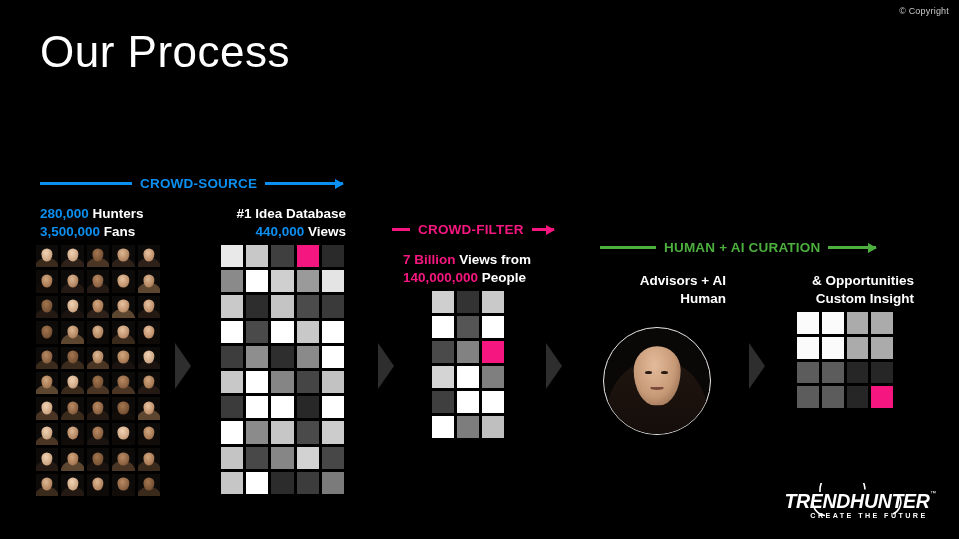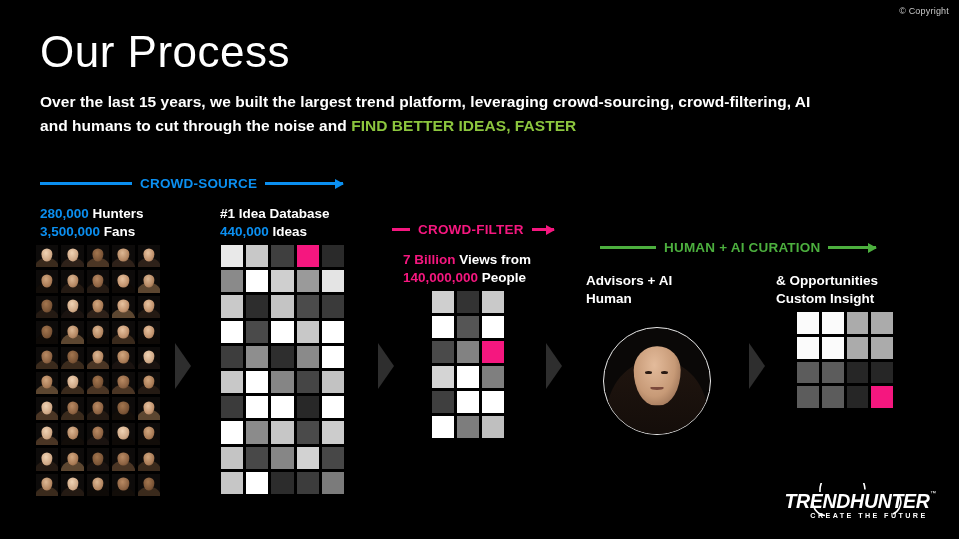--- a/index.html
+++ b/index.html
@@ -108,21 +108,21 @@
   .cap {
     position: absolute;
     font-size: 13.5px;
     line-height: 1.33;
     font-weight: 600;
     color: #ffffff;
     white-space: nowrap;
   }
   .cap .num-blue { color: #0B8FF0; font-weight: 700; }
   .cap .num-pink { color: #F5177F; font-weight: 700; }
-  .cap.center { text-align: left; }
+  .cap.center { text-align: right; }
 
   
   .grid {
     position: absolute;
     display: grid;
     gap: 3px;
   }
   .cell { width: 100%; aspect-ratio: 1 / 1; }
 
   
@@ -227,39 +227,35 @@
 </style>
 </head>
 <body>
 
 <div class="slide">
 
   <div class="copyright">© Copyright</div>
 
   <div class="title">Our Process</div>
 
-  <div class="subtitle">
-    <span>Over the last 15 years, we built the largest trend platform, leveraging crowd-sourcing, crowd-filtering, AI</span><br>
-    <span>and humans to cut through the noise and </span><span class="hl">FIND BETTER IDEAS, FASTER</span>
-  </div>
 
   <div class="sec-head" style="left:40px; top:176px;">
     <div class="rule bg-blue" style="width:92px;"></div>
     <div class="lbl c-blue">CROWD-SOURCE</div>
     <div class="arrowline bg-blue ar-blue" style="width:78px;"></div>
   </div>
 
   <div class="cap" style="left:40px; top:205px;">
     <div><span class="num-blue">280,000</span><span> Hunters</span></div>
     <div><span class="num-blue">3,500,000</span><span> Fans</span></div>
   </div>
 
   <div class="cap center" style="left:220px; top:205px; width:126px;">
     <div>#1 Idea Database</div>
-    <div><span class="num-blue">440,000</span><span> Ideas</span></div>
+    <div><span class="num-blue">440,000</span><span> Views</span></div>
   </div>
 
   <div class="grid" id="faces-grid" style="left: 36px; top: 245px; width: 124px; grid-template-columns: repeat(5, 1fr);">
       <div class="face" style="--skin-hi: #f0d3b4; --skin: #cfa886; --skin-lo: #7b5a40; --hair: #3a2a1c;"></div>
       <div class="face" style="--skin-hi: #f0d3b4; --skin: #cfa886; --skin-lo: #7b5a40; --hair: #2e2119;"></div>
       <div class="face" style="--skin-hi: #a3764f; --skin: #7a5436; --skin-lo: #402b1b; --hair: #4a3524;"></div>
       <div class="face" style="--skin-hi: #ddb894; --skin: #b38661; --skin-lo: #60442e; --hair: #2e2119;"></div>
       <div class="face" style="--skin-hi: #e8c3a0; --skin: #c0916c; --skin-lo: #6b4c36; --hair: #2e2119;"></div>
       <div class="face" style="--skin-hi: #d2a77f; --skin: #a87a55; --skin-lo: #5a4028; --hair: #120d09;"></div>
       <div class="face" style="--skin-hi: #ddb894; --skin: #b38661; --skin-lo: #60442e; --hair: #241a13;"></div>

